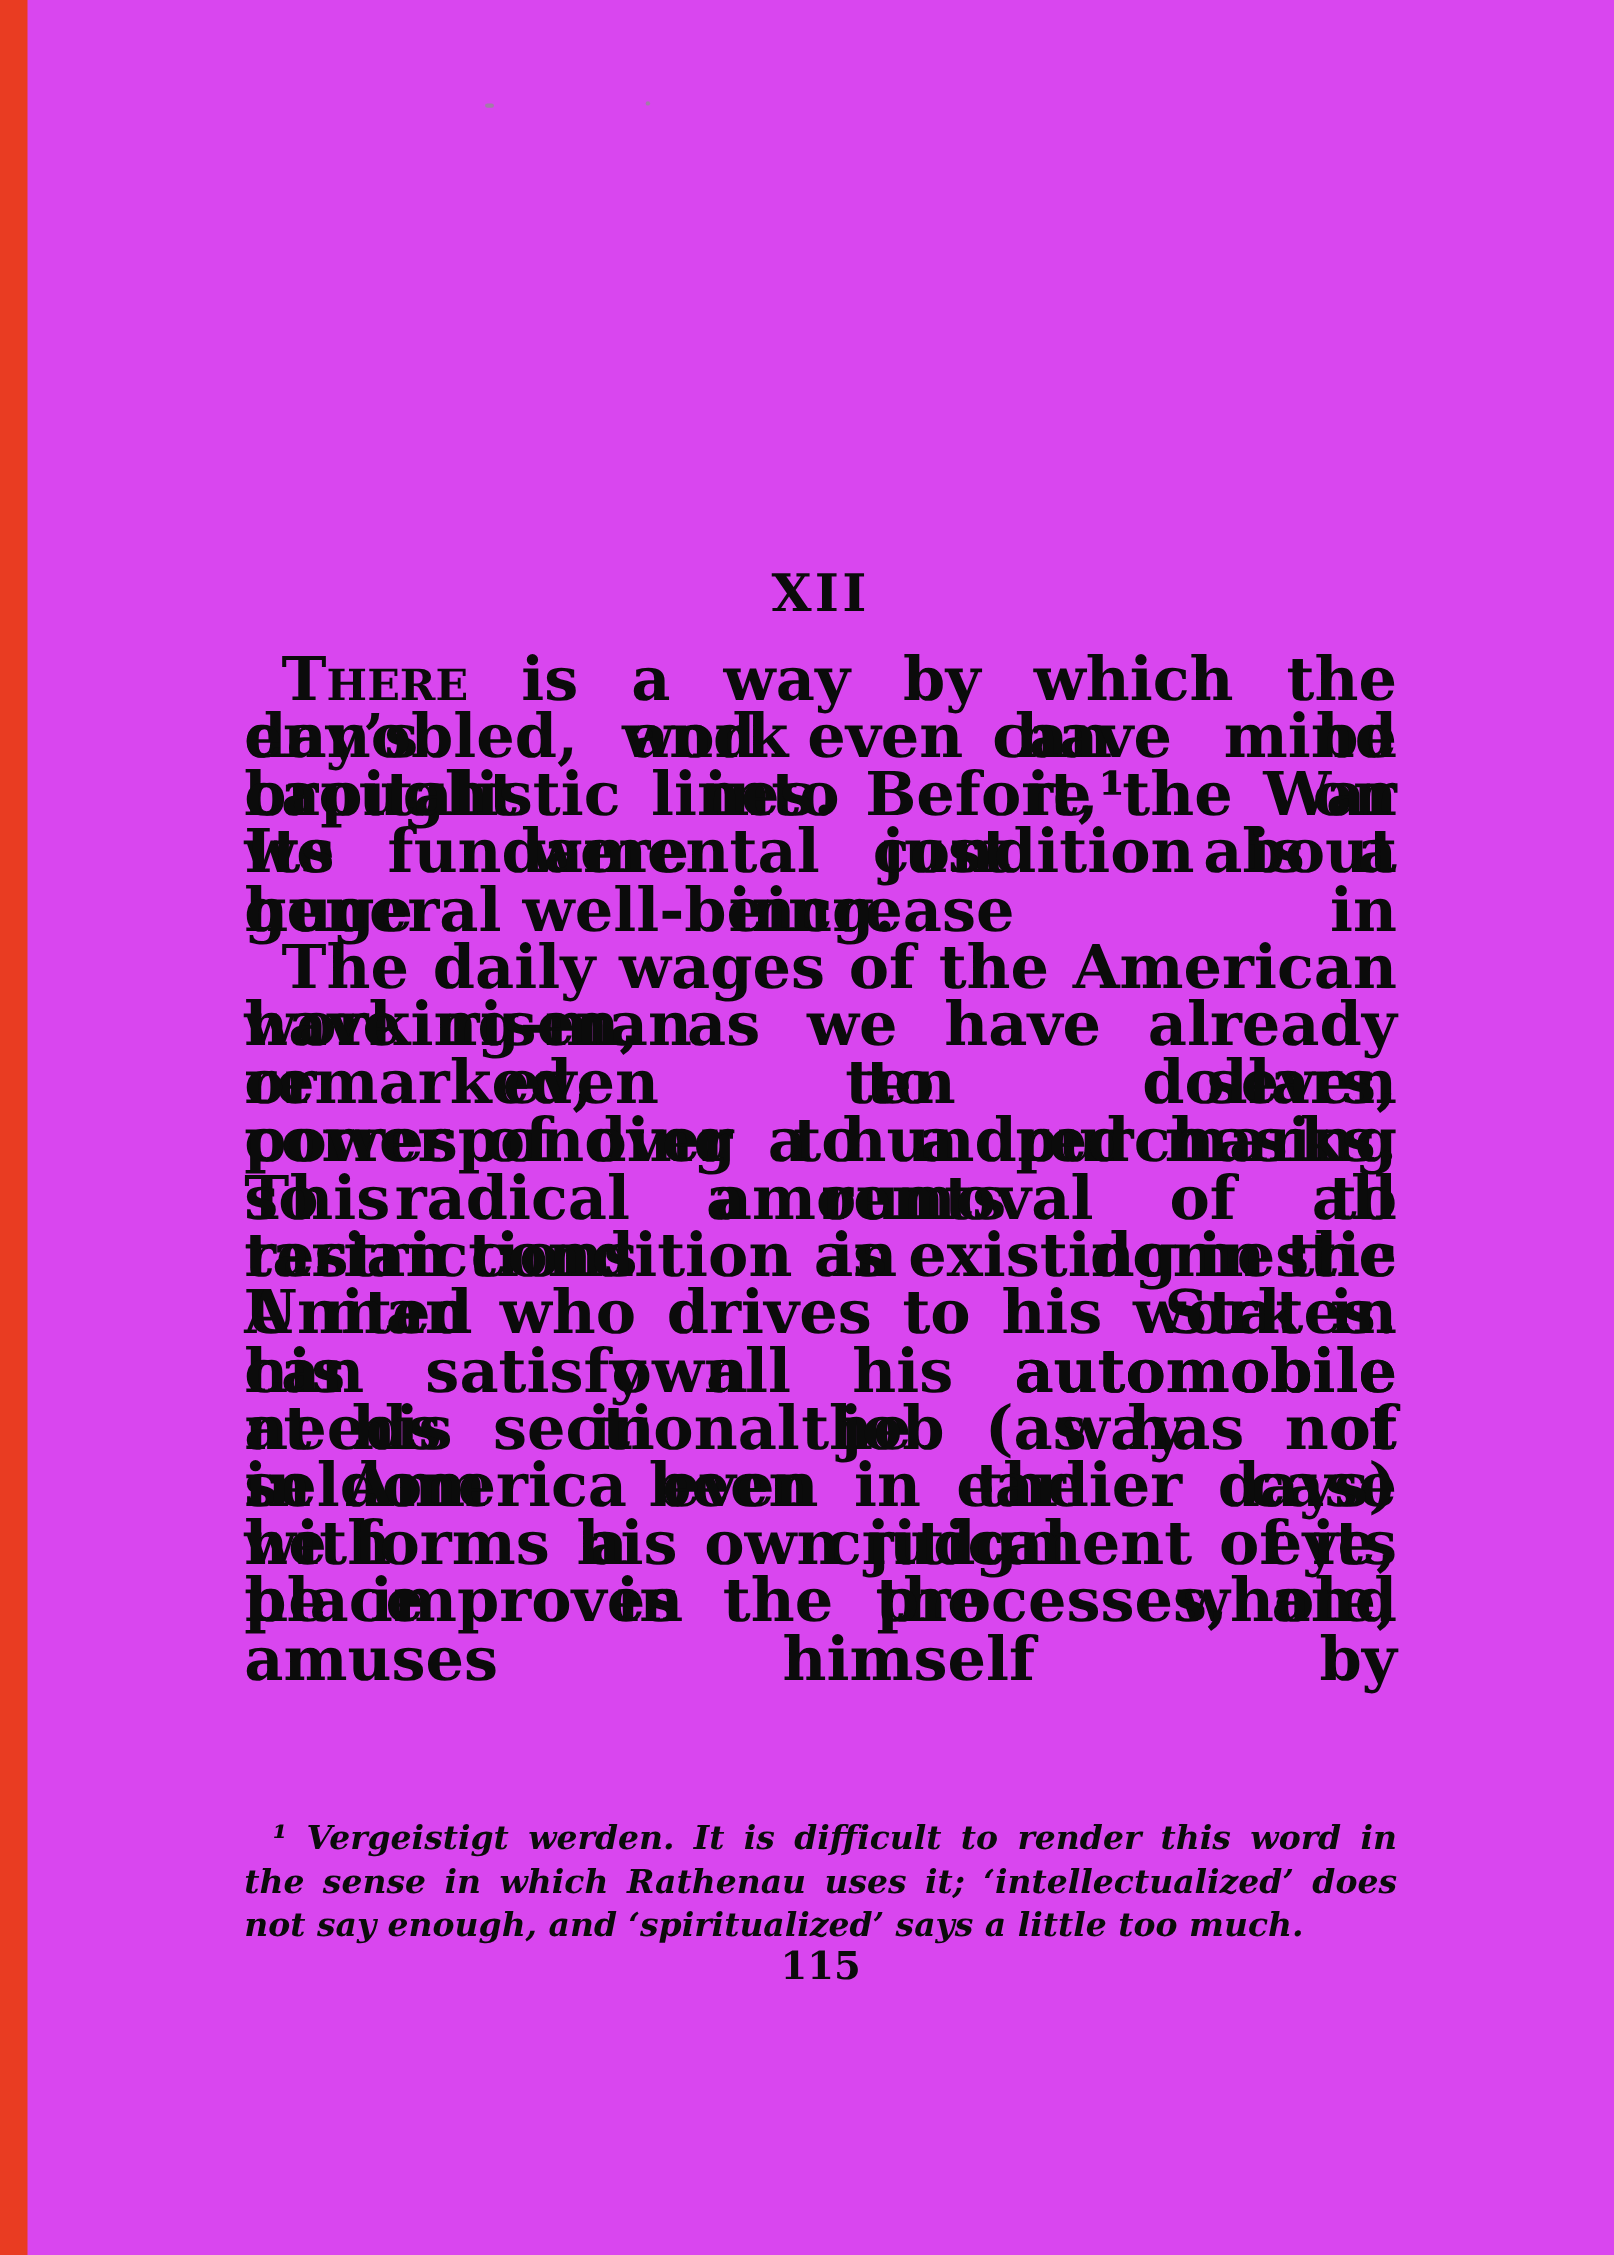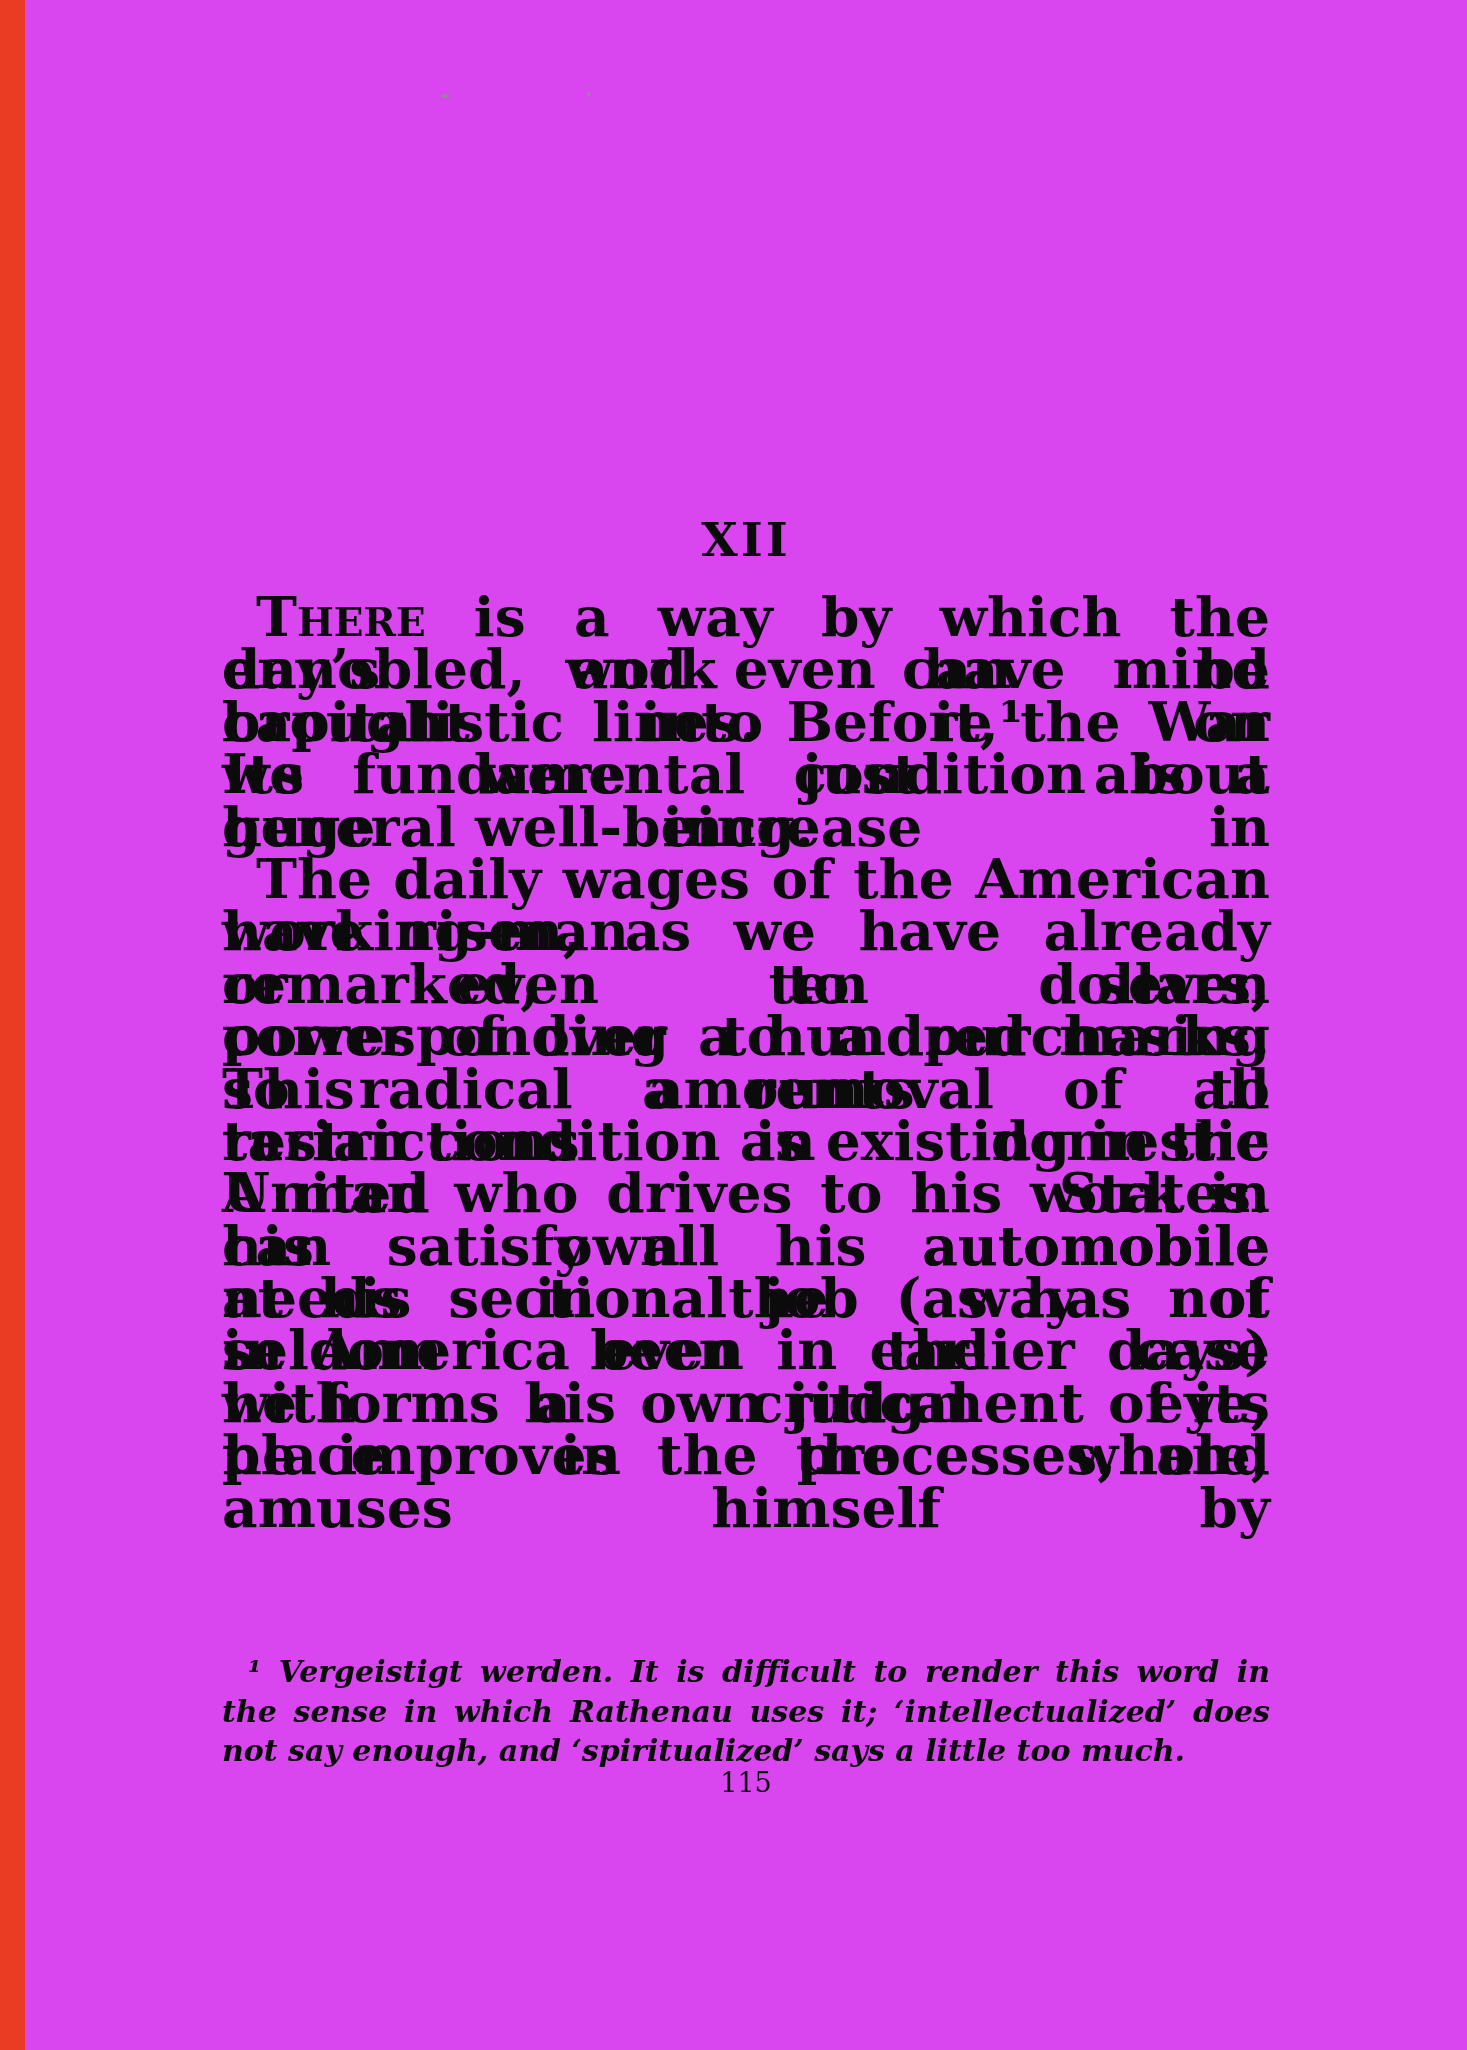--- a/index.html
+++ b/index.html
@@ -32,21 +32,21 @@
     white-space:normal;
   }
   .body-text .line { font-size:55px; line-height:52.4px; height:52.4px; }
   .footnote .line { font-size:30px; line-height:39.5px; height:39.5px; }
   .line.indent { text-indent:34px; }
   .footnote .line.indent { text-indent:26px; }
   .line.no-just { text-align:center; text-align-last:left; }
   .sc { font-variant:small-caps; }
   .page-number {
     position:absolute; top:1767px; left:0; width:100%;
-    text-align:center; font-size:27px; font-weight:400;
+    text-align:center; font-size:35px; font-weight:700;
   }
 </style>
 </head>
 <body>
 
 <div class="page" style="background: #d946ef; color: rgb(11, 11, 11);">
   <div class="edge-strip" style="background: rgb(233, 60, 34);"></div>
   <div class="speck s1"></div>
   <div class="speck s2"></div>
 

